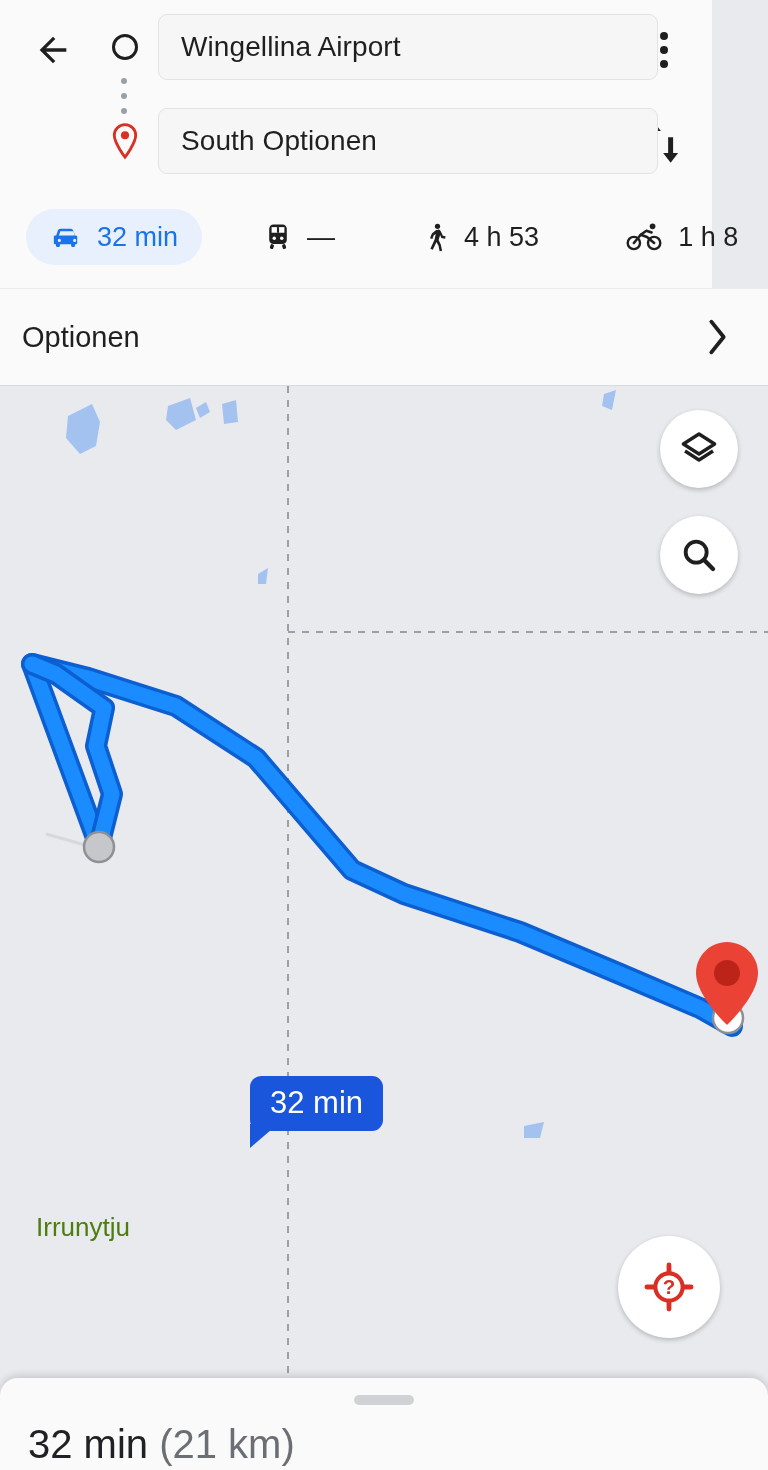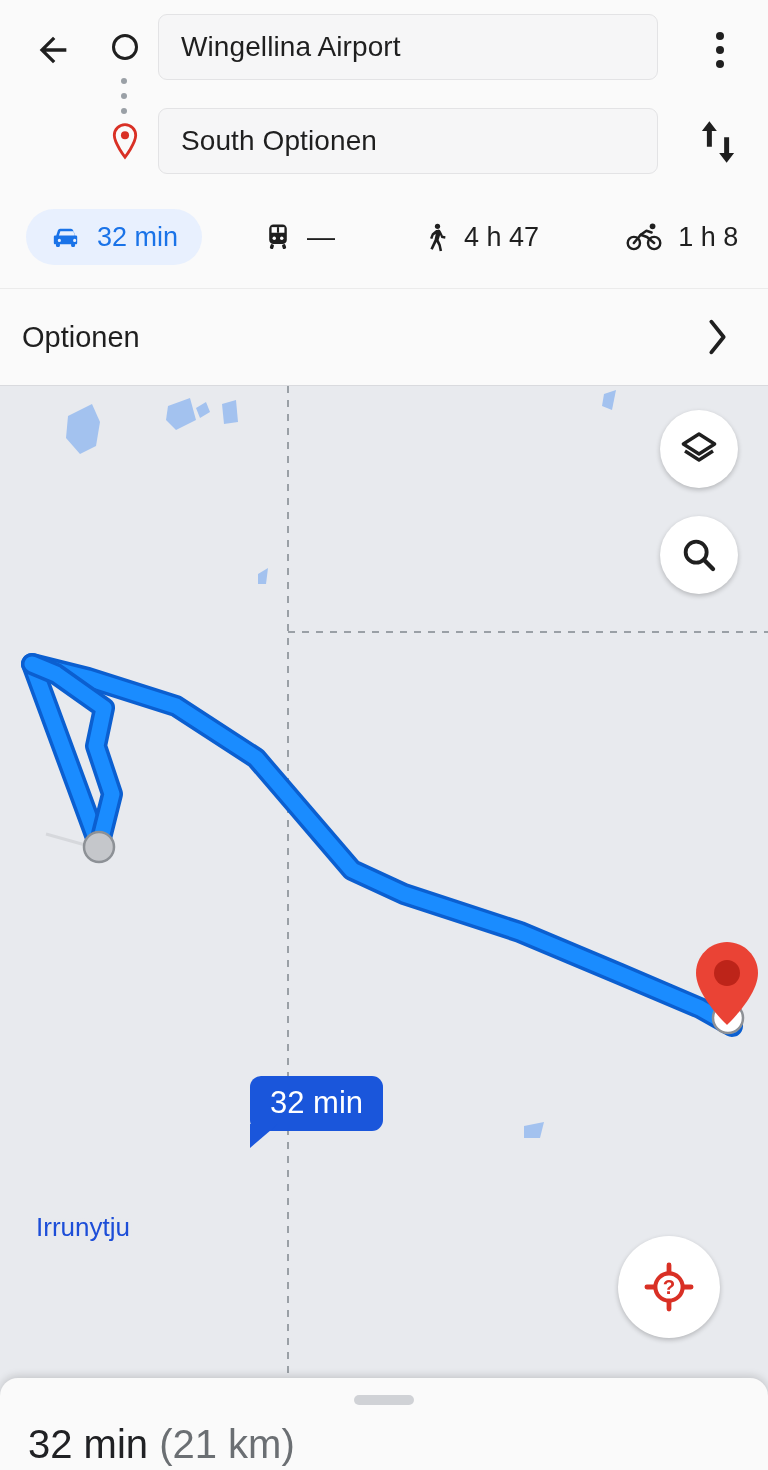--- a/index.html
+++ b/index.html
@@ -12,21 +12,21 @@
   #app {
     position: relative;
     width: 768px; height: 1470px;
     overflow: hidden;
     background: #e8eaed;
   }
 
   
   .header {
     position: absolute; top: 0; left: 0;
-    width: 768px; height: 288px;
+    width: 712px; height: 288px;
     background: #fafafa;
     z-index: 30;
   }
   .back-btn {
     position: absolute; left: 26px; top: 23px;
     width: 54px; height: 54px;
     display: flex; align-items: center; justify-content: center;
     cursor: pointer;
   }
   .dotmenu {
@@ -113,21 +113,21 @@
   .map {
     position: absolute; left: 0; top: 386px;
     width: 768px; height: 1000px;
     background: #e8eaee;
     overflow: hidden;
   }
   .map-svg { position: absolute; left: 0; top: 0; width: 768px; height: 1000px; }
 
   .place-label {
     position: absolute;
-    font-size: 26px; color: #1d4ed8;
+    font-size: 26px; color: #4d7c0f;
     text-shadow: -2px 0 2px #e8eaee, 0 2px 2px #e8eaee, 2px 0 2px #e8eaee, 0 -2px 2px #e8eaee,
                  -2px -2px 2px #e8eaee, 2px 2px 2px #e8eaee, -2px 2px 2px #e8eaee, 2px -2px 2px #e8eaee;
     white-space: nowrap;
   }
 
   .eta-badge {
     position: absolute; left: 250px; top: 690px;
     background: #1a56db;
     border-radius: 11px;
     padding: 8px 20px 10px;
@@ -248,21 +248,21 @@
           <rect x="15.2" y="17.4" width="2.6" height="3.6" rx="1" fill="#1f1f1f" transform="rotate(-18 16.5 19)"></rect>
         </svg>
         <span class="label dash-mark">—</span>
       </div>
 
       <div class="mode m-walk">
         <svg width="30" height="36" viewBox="0 0 24 24">
           <circle cx="13.2" cy="3.4" r="2.1" fill="#1f1f1f"></circle>
           <path d="M12.1 6.3 8.7 9.1 7.2 13l1.9.6 1.1-3 1.6-1.1-1 4.6-3.3 7.3 1.9.8 3-6.3 1.6 3.1.9 4.3 2-.4-1.1-5-1.7-3.5 1.2-4 1 2.4 3 .6.3-2-2.1-.5-1.6-3.3a2.3 2.3 0 0 0-3-1.3z" fill="#1f1f1f"></path>
         </svg>
-        <span class="label">4 h 47</span>
+        <span class="label">4 h 53</span>
       </div>
 
       <div class="mode m-bike">
         <svg width="40" height="32" viewBox="0 0 28 20">
           <circle cx="6.2" cy="14.2" r="4.3" fill="none" stroke="#1f1f1f" stroke-width="1.7"></circle>
           <circle cx="20.4" cy="14.2" r="4.3" fill="none" stroke="#1f1f1f" stroke-width="1.7"></circle>
           <circle cx="19.3" cy="2.5" r="2" fill="#1f1f1f"></circle>
           <path d="M6.2 14.2 11 8.4l4.4 1.6 5 4.2" fill="none" stroke="#1f1f1f" stroke-width="1.8" stroke-linejoin="round" stroke-linecap="round"></path>
           <path d="M11 8.4 15 5.6l3.6 1.2" fill="none" stroke="#1f1f1f" stroke-width="1.8" stroke-linejoin="round" stroke-linecap="round"></path>
         </svg>

